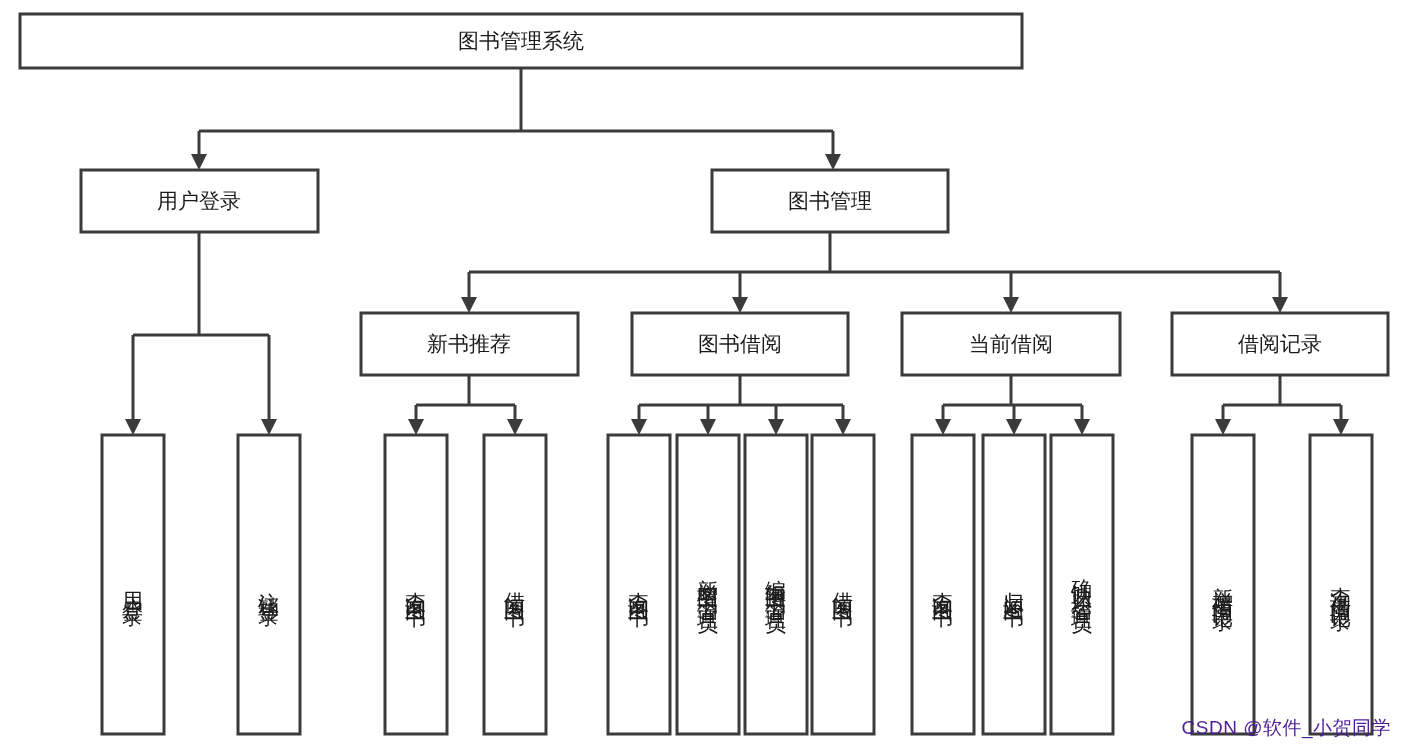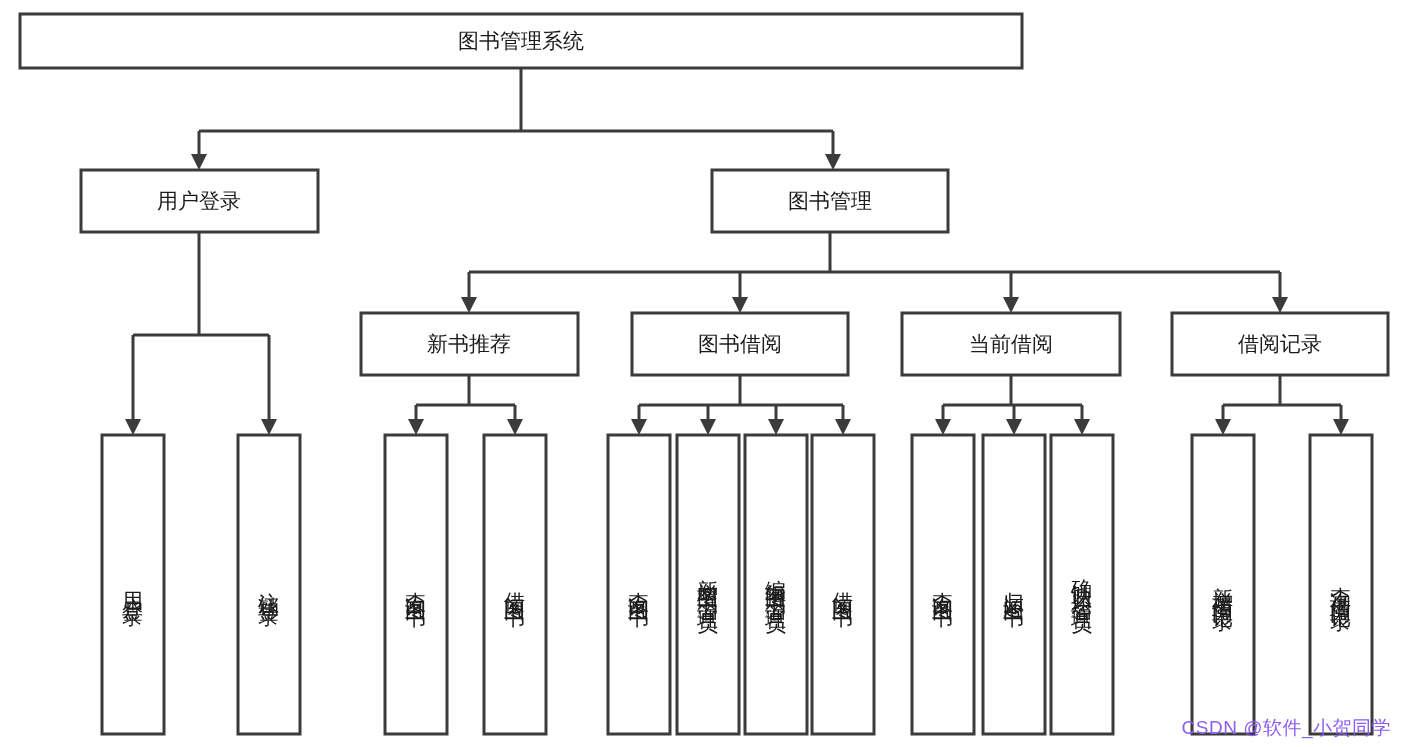--- a/index.html
+++ b/index.html
@@ -60,21 +60,21 @@
     text-align: center;
     white-space: nowrap;
     pointer-events: none;
   }
   .watermark {
     position: absolute;
     right: 14px;
     bottom: 6px;
     font-family: "Liberation Sans", "DejaVu Sans", sans-serif;
     font-size: 19px;
-    color: #8b5cf6;
+    color: #4c1d95;
     letter-spacing: 0.5px;
     white-space: nowrap;
   }
 </style>
 </head>
 <body>
 
 <div id="diagram-root">
 
   <svg class="flow" viewBox="0 0 1405 747">

